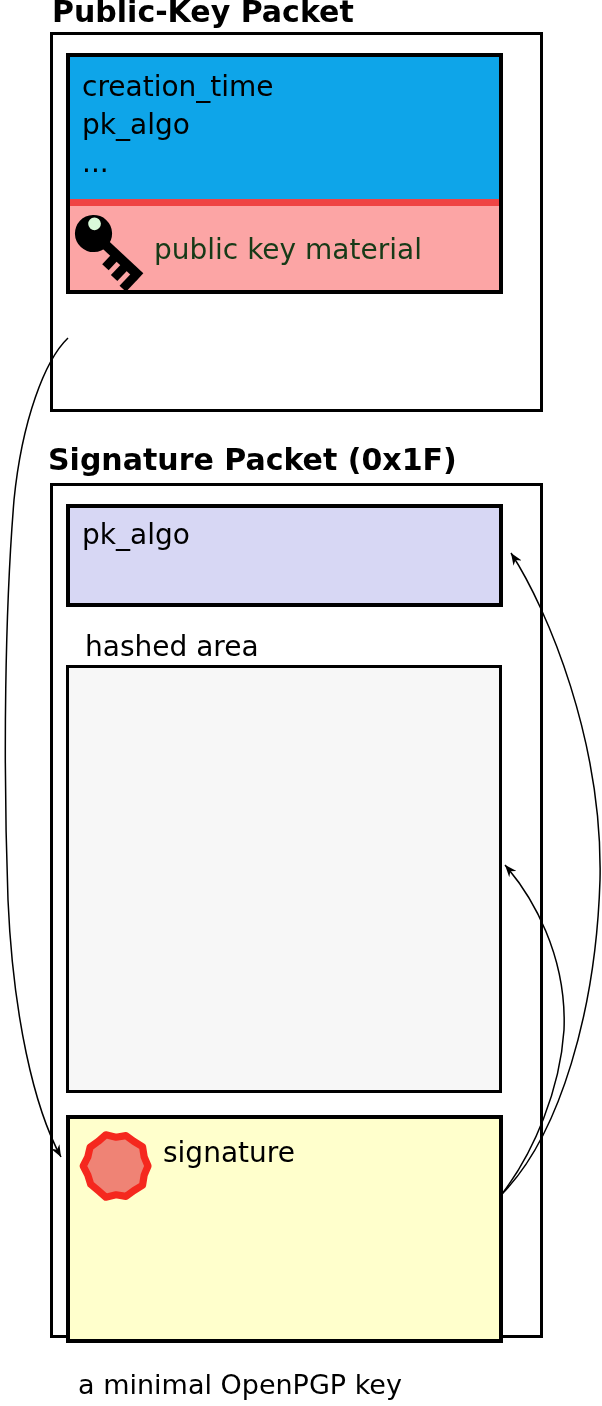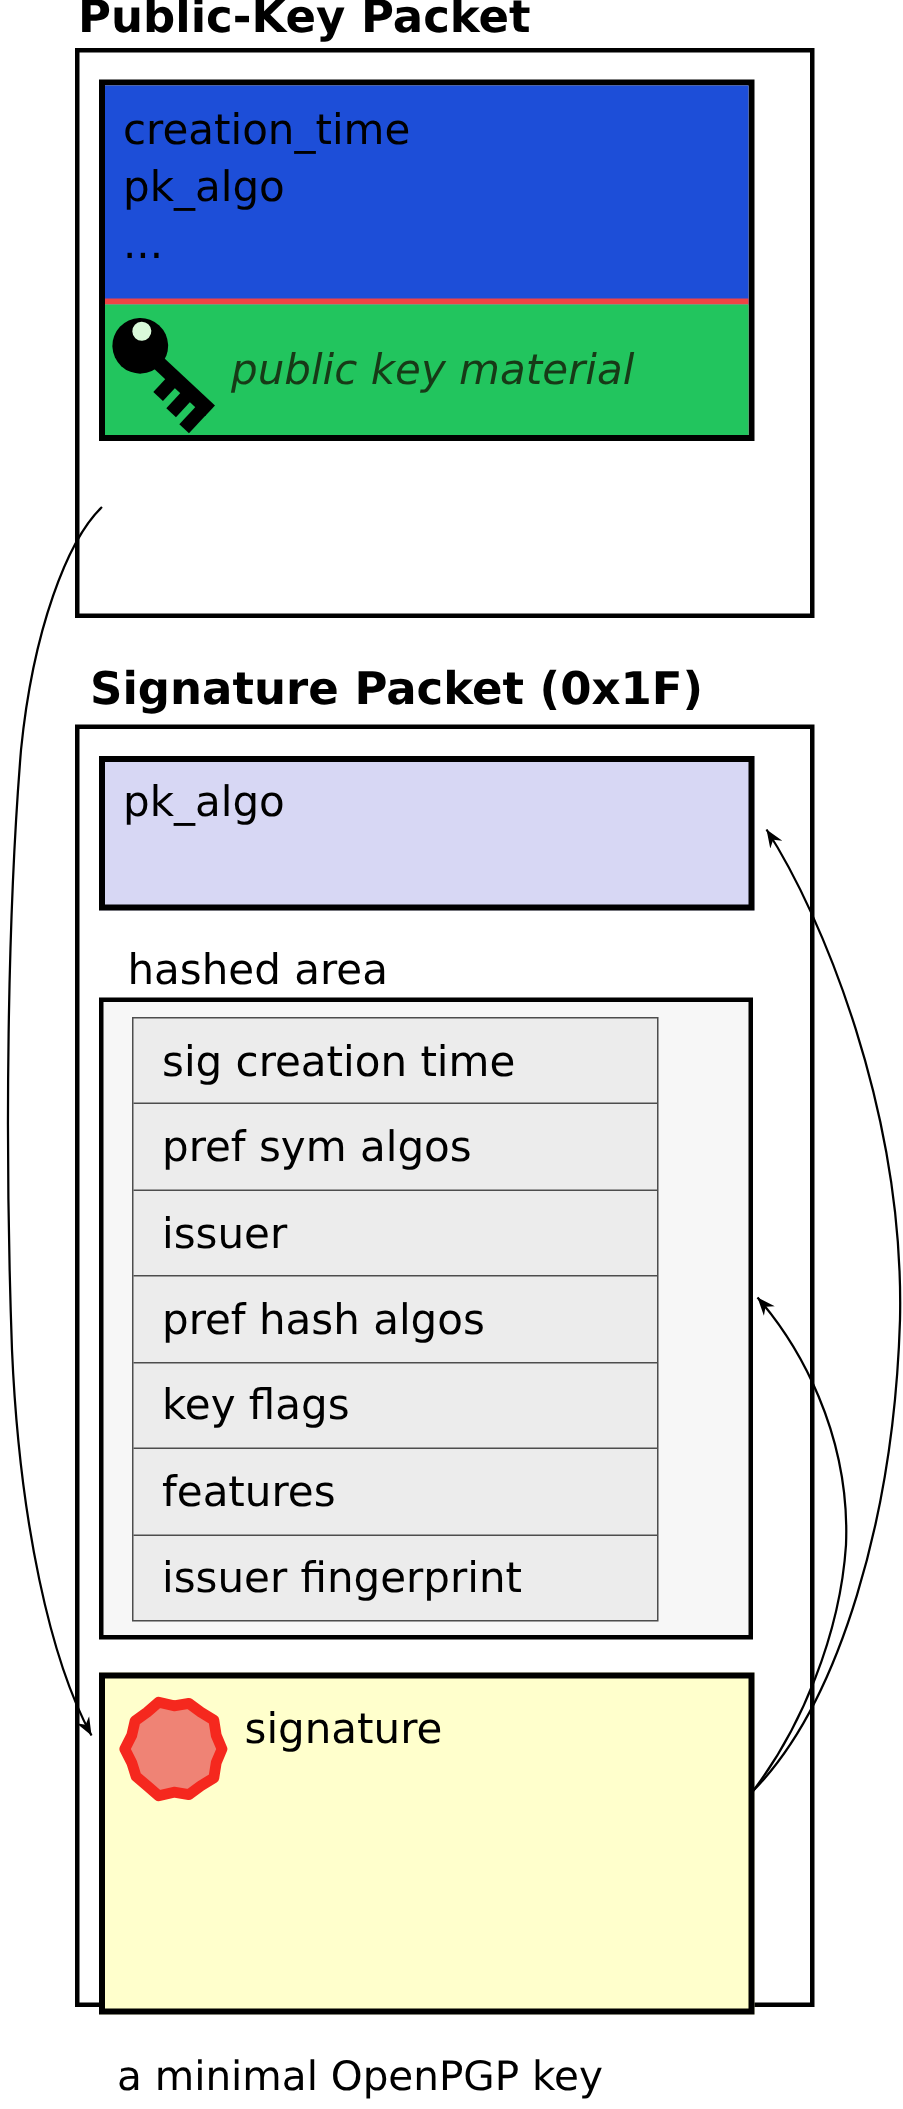--- a/index.html
+++ b/index.html
@@ -8,22 +8,22 @@
     font-family:"DejaVu Sans", "Liberation Sans", sans-serif; color:#000;
     overflow:hidden;
   }
   .title { position:absolute; font-weight:bold; font-size:30px; line-height:32px; white-space:nowrap; }
   .outerbox { position:absolute; border:3px solid #000; background:#fff; box-sizing:border-box; }
   .packetbox { position:absolute; border:4px solid #000; box-sizing:border-box; }
   .fieldtext { font-size:28px; line-height:38px; white-space:nowrap; }
 
   
   .pk-packet { left:66px; top:53px; width:437px; height:241px; display:flex; flex-direction:column; }
-  .pk-header { height:131px; border-bottom:4px solid #ef4444; background:#1d4ed8; padding:11px 0 0 12px; box-sizing:content-box; }
-  .pk-material { flex:1; background:#22c55e; position:relative;font-style:italic; }
+  .pk-header { height:131px; border-bottom:7px solid #ef4444; background:#0ea5e9; padding:11px 0 0 12px; box-sizing:content-box; }
+  .pk-material { flex:1; background:#fca5a5; position:relative; }
   .key-svg { position:absolute; left:2px; top:6px; }
   .pk-material-label { position:absolute; left:84px; top:27px; color:#173a17; font-size:28px; line-height:34px; white-space:nowrap; }
 
   
   .sig-header { left:66px; top:504px; width:437px; height:103px; background:#d7d7f4; padding:8px 0 0 12px; }
   .hashed-label { position:absolute; left:85px; top:631px; font-size:28px; line-height:32px; }
   .hashed-box { position:absolute; left:66px; top:665px; width:436px; height:428px; border:3px solid #000; background:#f7f7f7; box-sizing:border-box; }
   .rows { position:absolute; left:88px; top:678px; width:351px; height:403px; border:1px solid #4d4d4d; background:#ececec; box-sizing:border-box; display:flex; flex-direction:column; }
   .row { flex:1; border-bottom:1px solid #4d4d4d; display:flex; align-items:center; padding-left:19px; font-size:28px; white-space:nowrap; }
   .row:last-child { border-bottom:none; }
@@ -60,41 +60,32 @@
           <rect x="36" y="17" width="51" height="10" fill="#000"></rect>
           <rect x="50" y="26" width="9" height="13" fill="#000"></rect>
           <rect x="64" y="26" width="9" height="15" fill="#000"></rect>
           <rect x="78" y="26" width="9" height="17" fill="#000"></rect>
         </g>
       </svg>
       <div class="pk-material-label">public key material</div>
     </div>
   </div>
 
-  <div class="title" style="left:48px; top:444px;margin-left:12px;">Signature Packet (0x1F)</div>
+  <div class="title" style="left:48px; top:444px;">Signature Packet (0x1F)</div>
 
   <div class="outerbox" style="left:50px; top:483px; width:493px; height:855px;"></div>
 
   <div class="packetbox sig-header">
     <div class="fieldtext">pk_algo</div>
   </div>
 
   <div class="hashed-label">hashed area</div>
 
   <div class="hashed-box"></div>
 
-  <div class="rows">
-    <div class="row">sig creation time</div>
-    <div class="row">pref sym algos</div>
-    <div class="row">issuer</div>
-    <div class="row">pref hash algos</div>
-    <div class="row">key flags</div>
-    <div class="row">features</div>
-    <div class="row">issuer fingerprint</div>
-  </div>
 
   <div class="packetbox sig-box">
     <svg class="seal-svg" width="80" height="80" viewBox="0 0 100 100">
       <polygon points="90,50 85.2,61.4 83.2,74.1 72.3,80.7 62.4,88 50,86 37.3,89 27.7,80.7 18.4,72.9 14.8,61.4 9,50 14.8,38.6 17.6,26.5 27.7,19.3 37.3,11 50,14 62.4,12 72.3,19.3 83.2,25.9 85.2,38.6" fill="#ef8375" stroke="#f5281e" stroke-width="9" stroke-linejoin="round"></polygon>
     </svg>
     <div class="sig-lines">
       <div>signature</div>
     </div>
   </div>
 

